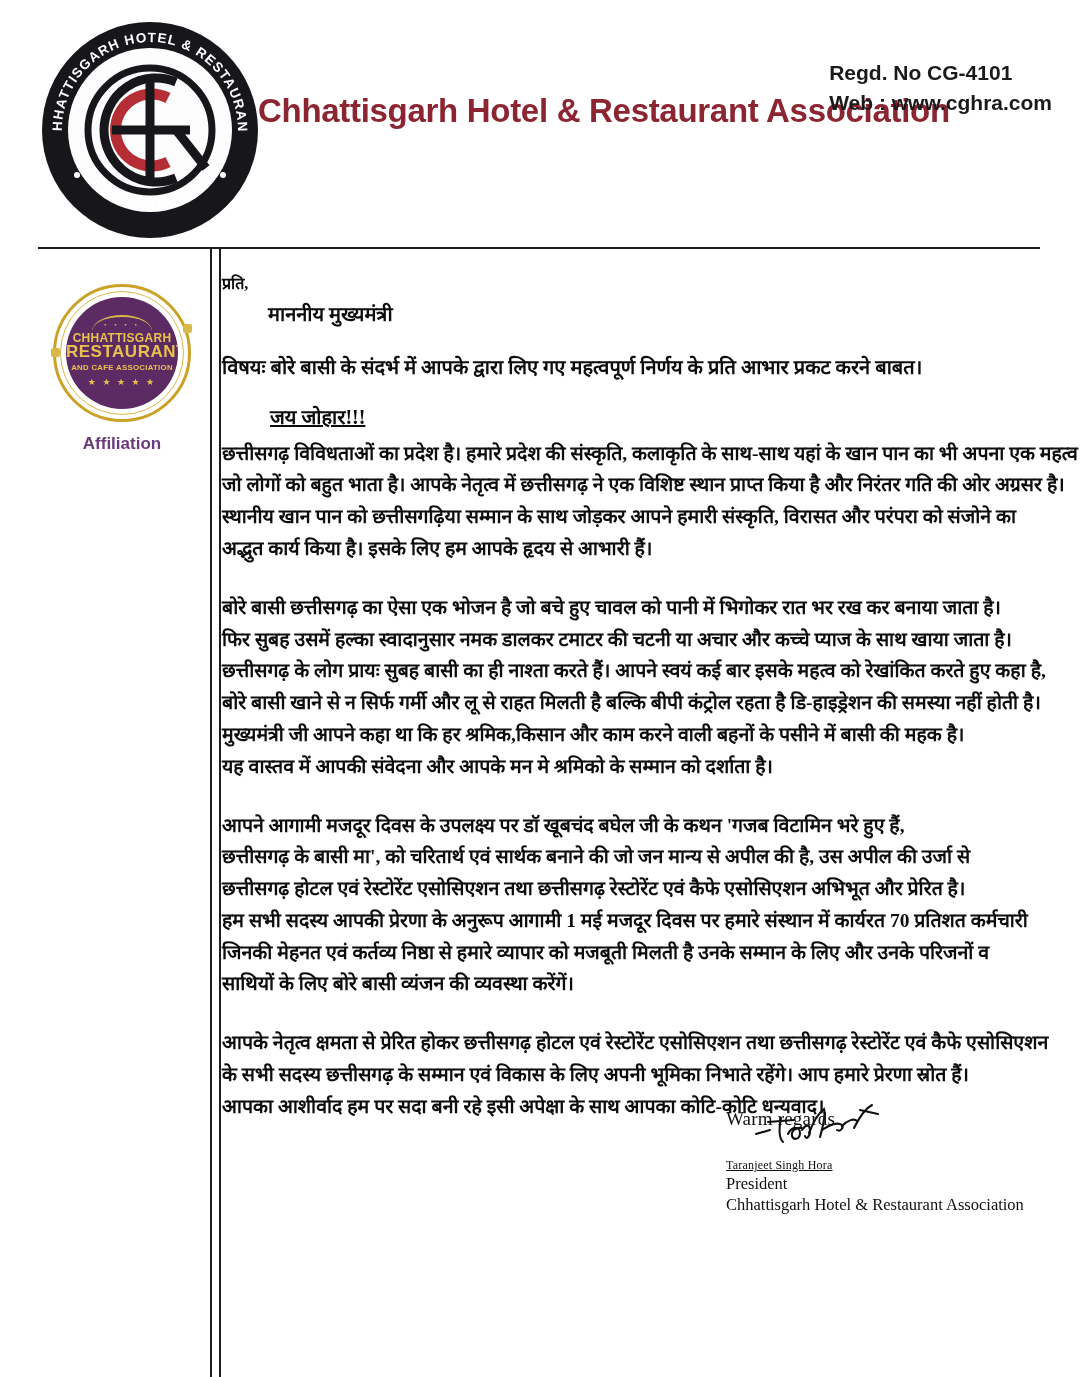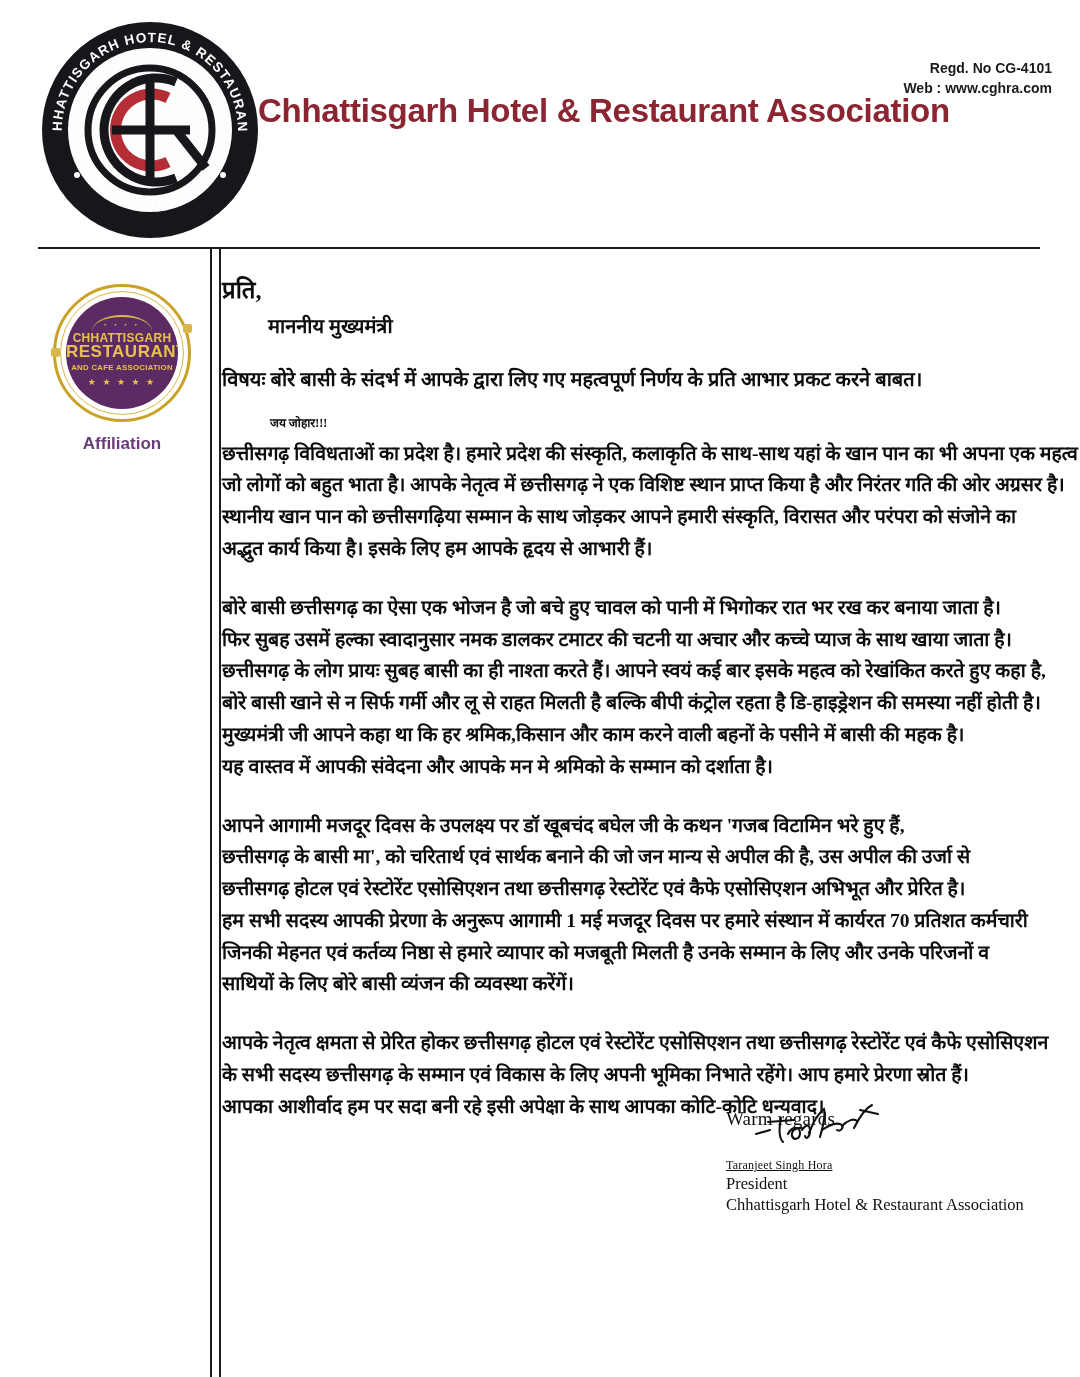--- a/index.html
+++ b/index.html
@@ -78,24 +78,23 @@
     font-weight: 700;
     font-size: 33px;
     letter-spacing: -0.3px;
     color: #8c2532;
     white-space: nowrap;
   }
   #regd-block {
     position: absolute;
     right: 28px;
     top: 58px;
-    text-align: right;
     font-family: "Liberation Sans", sans-serif;
     font-weight: 700;
-    font-size: 14px;
+    font-size: 21px;
     color: #1a1a1a;
     line-height: 1.45;
   }
   #regd-block div { white-space: nowrap; }
 
   
   #top-rule {
     position: absolute;
     left: 38px;
     top: 247px;
@@ -206,40 +205,41 @@
     position: absolute;
     left: 222px;
     top: 272px;
     width: 800px;
     font-family: "Liberation Serif", "DejaVu Serif", serif;
     font-size: 19.5px;
     color: #0d0d0d;
     line-height: 1.52;
   }
 
-  .addr-to { font-size: 24px; font-weight: 700; }
+  .addr-to { font-size: 16px; font-weight: 700; }
   .addr-lines {
     margin-left: 46px;
     margin-top: 3px;
     font-size: 20px;
     font-weight: 700;
     line-height: 1.55;
   }
   #subject-line {
     margin-top: 22px;
     font-size: 20px;
     font-weight: 700;
     line-height: 1.5;
     font-family: Liberation Serif, serif;
   }
   #salutation {
     margin-top: 20px;
     margin-left: 48px;
-    font-size: 12px;
-    font-weight: 700;
+    font-size: 20px;
+    font-weight: 700;
+    text-decoration: underline;
   }
   .para {
     margin-top: 5px;
     font-size: 19.5px;
     font-weight: 700;
     line-height: 1.63;
   }
   .para.spaced { margin-top: 27px; }
   .para .ln { display: block; white-space: nowrap; }
 

